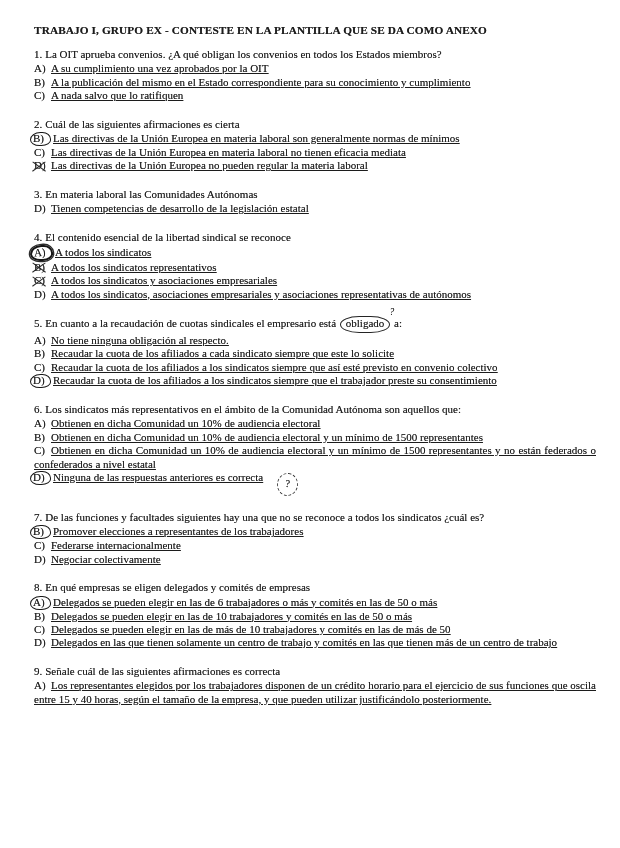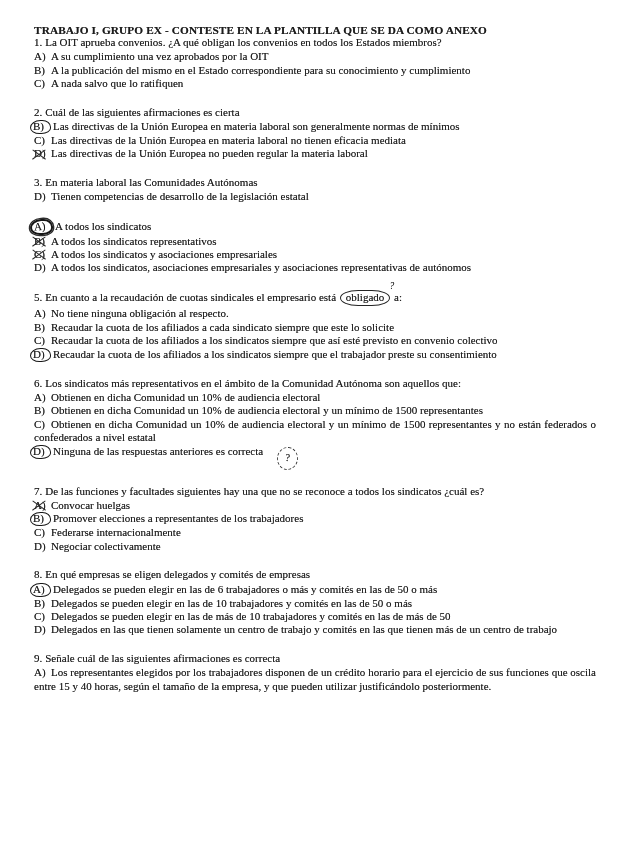--- a/index.html
+++ b/index.html
@@ -8,26 +8,26 @@
     background:#ffffff;
     font-family:"Liberation Serif","DejaVu Serif",serif;
     color:#1c1c1c;
   }
   .page{
     padding:24px 24px 0 34px;
     text-shadow:0 0 0.35px rgba(25,25,25,0.6);
   }
   .title{
     font-size:11.3px;font-weight:bold;letter-spacing:0.1px;
-    margin-bottom:0;white-space:nowrap;
+    margin-bottom:12px;white-space:nowrap;
   }
   .question{margin-bottom:15px;font-size:11px;line-height:13.4px;}
   .q-head{margin-bottom:1px;text-align:left;}
   .q-num{margin-right:3px;}
-  .option{text-align:justify;}
+  .option{text-align:justify;text-decoration:underline;}
   .opt-letter{
     display:inline-block;position:relative;margin-right:3px;min-width:14px;
   }
   .opt-letter.circled{
     border:1.6px solid #161616;
     border-radius:55% 45% 50% 50% / 60% 55% 45% 50%;
     padding:0 3px 1px 2px;margin-left:-4px;margin-right:2px;line-height:11px;
   }
   .opt-letter.heavy{
     border-width:2.2px;
@@ -75,20 +75,21 @@
         <div class="q-head"><span class="q-num">2.</span><span>Cuál de las siguientes afirmaciones es cierta</span></div>
         <div class="option"><span class="opt-letter circled">B)</span><span class="opt-text">Las directivas de la Unión Europea en materia laboral son generalmente normas de mínimos</span></div>
         <div class="option"><span class="opt-letter">C)</span><span class="opt-text">Las directivas de la Unión Europea en materia laboral no tienen eficacia mediata</span></div>
         <div class="option"><span class="opt-letter crossed">D)</span><span class="opt-text">Las directivas de la Unión Europea no pueden regular la materia laboral</span></div>
       </div>
       <div class="question">
         <div class="q-head"><span class="q-num">3.</span><span>En materia laboral las Comunidades Autónomas</span></div>
         <div class="option"><span class="opt-letter">D)</span><span class="opt-text">Tienen competencias de desarrollo de la legislación estatal</span></div>
       </div>
       <div class="question">
+        <div class="q-head"><span class="q-num">4.</span><span>El contenido esencial de la libertad sindical se reconoce</span></div>
         <div class="option"><span class="opt-letter circled heavy">A)</span><span class="opt-text">A todos los sindicatos</span></div>
         <div class="option"><span class="opt-letter crossed">B)</span><span class="opt-text">A todos los sindicatos representativos</span></div>
         <div class="option"><span class="opt-letter crossed">C)</span><span class="opt-text">A todos los sindicatos y asociaciones empresariales</span></div>
         <div class="option"><span class="opt-letter">D)</span><span class="opt-text">A todos los sindicatos, asociaciones empresariales y asociaciones representativas de autónomos</span></div>
       </div>
       <div class="question">
         <div class="q-head"><span class="q-num">5.</span><span>En cuanto a la recaudación de cuotas sindicales el empresario está </span><span class="word-circle">obligado<span class="word-anno">?</span></span><span> a:</span></div>
         <div class="option"><span class="opt-letter">A)</span><span class="opt-text">No tiene ninguna obligación al respecto.</span></div>
         <div class="option"><span class="opt-letter">B)</span><span class="opt-text">Recaudar la cuota de los afiliados a cada sindicato siempre que este lo solicite</span></div>
         <div class="option"><span class="opt-letter">C)</span><span class="opt-text">Recaudar la cuota de los afiliados a los sindicatos siempre que así esté previsto en convenio colectivo</span></div>
@@ -96,21 +97,20 @@
       </div>
       <div class="question">
         <div class="q-head"><span class="q-num">6.</span><span>Los sindicatos más representativos en el ámbito de la Comunidad Autónoma son aquellos que:</span></div>
         <div class="option"><span class="opt-letter">A)</span><span class="opt-text">Obtienen en dicha Comunidad un 10% de audiencia electoral</span></div>
         <div class="option"><span class="opt-letter">B)</span><span class="opt-text">Obtienen en dicha Comunidad un 10% de audiencia electoral y un mínimo de 1500 representantes</span></div>
         <div class="option"><span class="opt-letter">C)</span><span class="opt-text">Obtienen en dicha Comunidad un 10% de audiencia electoral y un mínimo de 1500 representantes y no están federados o confederados a nivel estatal</span></div>
         <div class="option"><span class="opt-letter circled">D)</span><span class="opt-text">Ninguna de las respuestas anteriores es correcta</span><span class="q-circle">?</span></div>
       </div>
       <div class="question">
         <div class="q-head"><span class="q-num">7.</span><span>De las funciones y facultades siguientes hay una que no se reconoce a todos los sindicatos ¿cuál es?</span></div>
-        <div class="option"><span class="opt-letter crossed">A)</span><span class="opt-text">Convocar huelgas</span></div>
         <div class="option"><span class="opt-letter circled">B)</span><span class="opt-text">Promover elecciones a representantes de los trabajadores</span></div>
         <div class="option"><span class="opt-letter">C)</span><span class="opt-text">Federarse internacionalmente</span></div>
         <div class="option"><span class="opt-letter">D)</span><span class="opt-text">Negociar colectivamente</span></div>
       </div>
       <div class="question">
         <div class="q-head"><span class="q-num">8.</span><span>En qué empresas se eligen delegados y comités de empresas</span></div>
         <div class="option"><span class="opt-letter circled">A)</span><span class="opt-text">Delegados se pueden elegir en las de 6 trabajadores o más y comités en las de 50 o más</span></div>
         <div class="option"><span class="opt-letter">B)</span><span class="opt-text">Delegados se pueden elegir en las de 10 trabajadores y comités en las de 50 o más</span></div>
         <div class="option"><span class="opt-letter">C)</span><span class="opt-text">Delegados se pueden elegir en las de más de 10 trabajadores y comités en las de más de  50</span></div>
         <div class="option"><span class="opt-letter">D)</span><span class="opt-text">Delegados en las que tienen solamente un centro de trabajo y comités en las que tienen más de un centro de trabajo</span></div>

